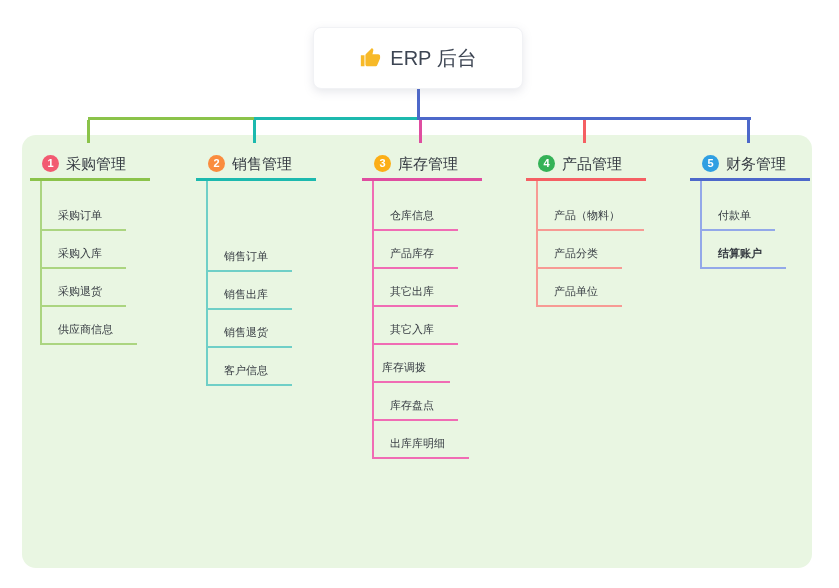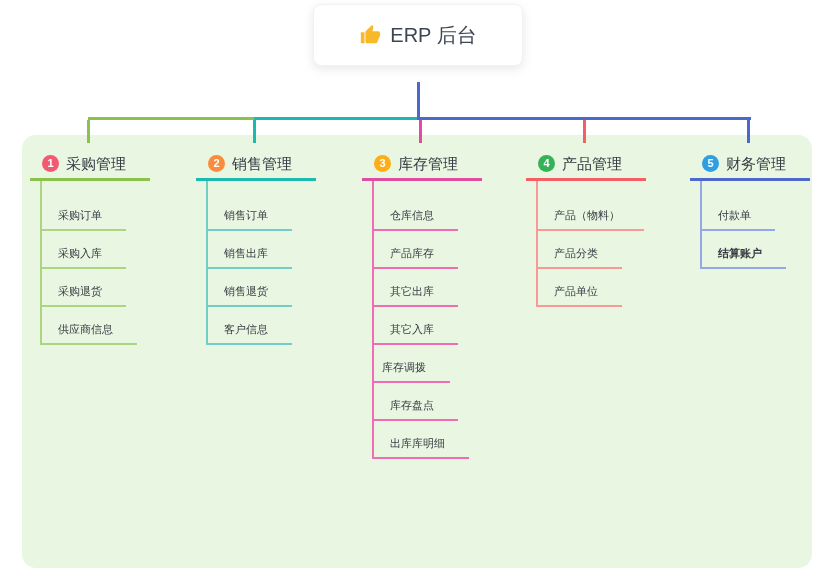--- a/index.html
+++ b/index.html
@@ -1,21 +1,21 @@
 <!DOCTYPE html>
 <html><head>
 <meta charset="utf-8">
 <style>
   html,body{margin:0;padding:0;background:#ffffff;}
   body{font-family:"Liberation Sans","DejaVu Sans",sans-serif;color:#363b42;}
   #canvas{position:relative;width:839px;height:588px;background:#ffffff;overflow:hidden;}
 
   
   .root-card{
-    position:absolute;left:313px;top:4px;width:210px;height:62px;
+    position:absolute;left:313px;top:27px;width:210px;height:62px;
     background:#ffffff;border:1px solid #f1f2f5;border-radius:8px;
     box-shadow:0 3px 10px rgba(120,130,150,.18);
     display:flex;align-items:center;justify-content:center;gap:9px;
     font-size:20px;font-weight:500;color:#3d4553;box-sizing:border-box;
   }
   .root-card .icon{display:flex;align-items:center;}
 
   
   .panel{
     position:absolute;left:22px;top:135px;width:790px;height:433px;
@@ -91,21 +91,21 @@
             <span class="child-label">采购退货</span>
           </div>
           <div class="child" style="border-bottom-color: rgb(171, 213, 128);">
             <span class="child-label">供应商信息</span>
           </div>
         </div>
       </div>
       <div class="branch" style="left: 196px;">
         <div class="branch-header" style="border-bottom-color: rgb(28, 185, 174);"><span class="branch-badge" style="background: rgb(250, 140, 62);">2</span><span class="branch-label">销售管理</span></div>
         <div class="children" style="border-left-color: rgb(111, 207, 199);">
-          <div class="child" style="border-bottom-color: rgb(111, 207, 199);">
+          <div class="child" style="border-bottom-color: rgb(111, 207, 199); margin-top: 41px;">
             <span class="child-label">销售订单</span>
           </div>
           <div class="child" style="border-bottom-color: rgb(111, 207, 199);">
             <span class="child-label">销售出库</span>
           </div>
           <div class="child" style="border-bottom-color: rgb(111, 207, 199);">
             <span class="child-label">销售退货</span>
           </div>
           <div class="child" style="border-bottom-color: rgb(111, 207, 199);">
             <span class="child-label">客户信息</span>

